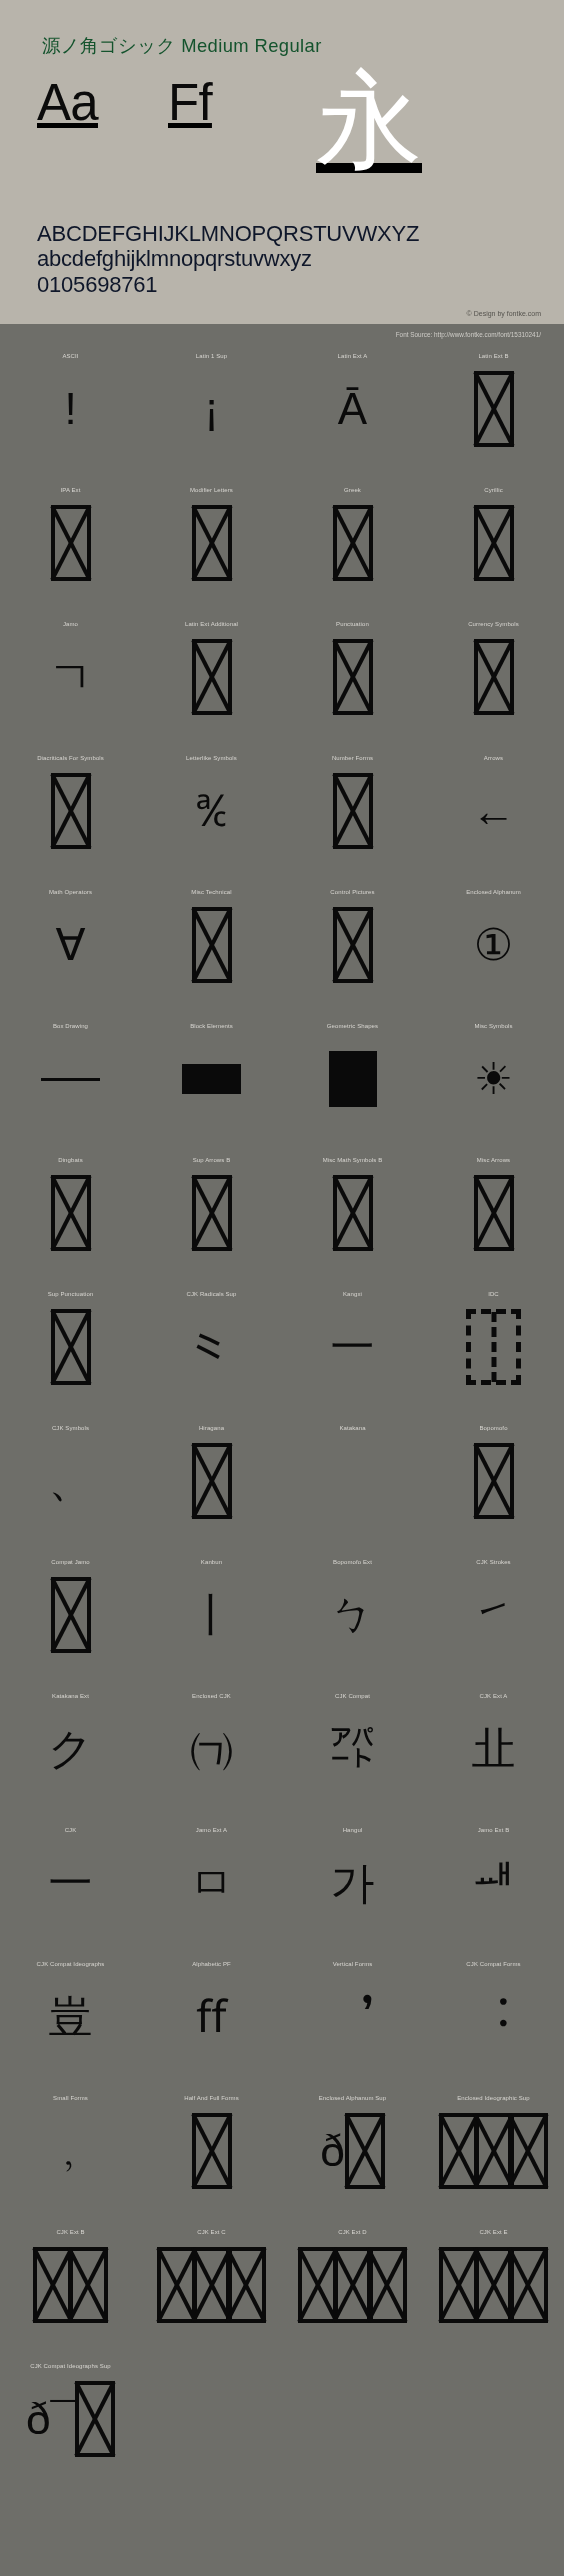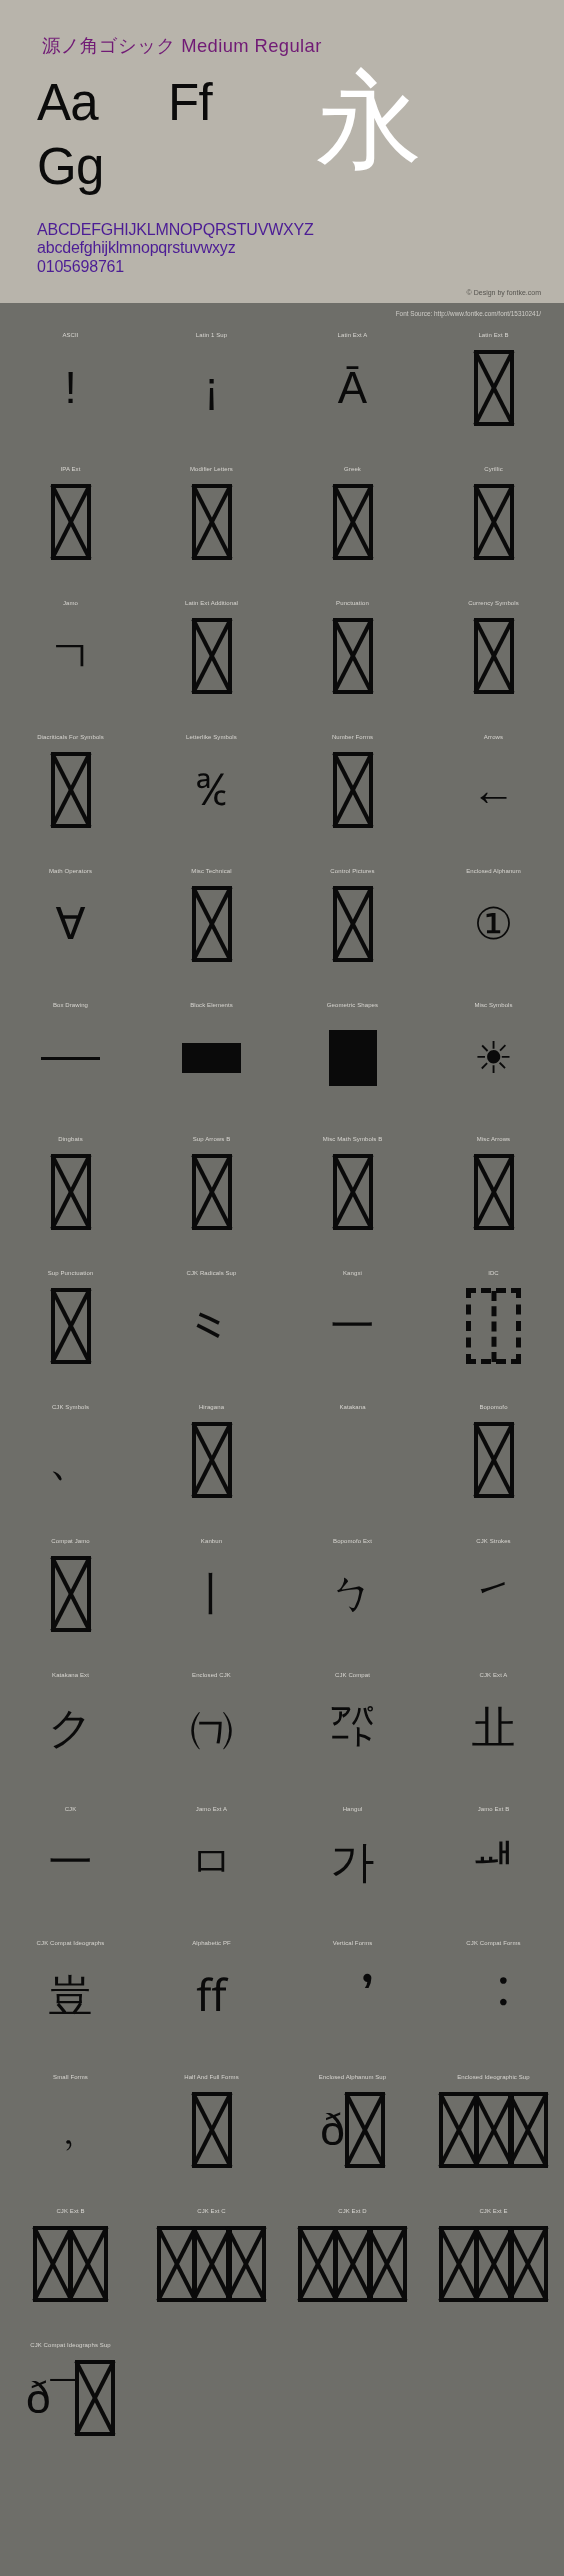--- a/index.html
+++ b/index.html
@@ -13,37 +13,38 @@
 
   
   .specimen {
     background:#b8b4ab;
     width:565px;
     padding:0 0 0 0;
     position:relative;
   }
   .spec-title {
     font-size:18.4px;
-    color:#701a75;
+    color:#14532d;
     font-weight:400;
     padding:35px 0 0 42px;
     letter-spacing:0.4px;
     line-height:1.2;
     white-space:nowrap;
   }
   .glyph-row {
     display:flex;
     align-items:flex-start;
     padding:20px 0 0 37px;
     height:155px;
   }
   .glyph-col {
     display:flex;
-    flex-direction:column;
+    flex-direction:row;
     justify-content:flex-start;
+    text-decoration:underline;
   }
   .gc1 { width:131px; }
   .gc2 { width:148px; }
   .gc3 { width:184px; }
   .glyph-big {
     font-size:51px;
     color:#0b0b0b;
     line-height:1.0;
     font-weight:400;
     letter-spacing:-0.7px;
@@ -54,22 +55,22 @@
     color:#ffffff;
     line-height:0.98;
     font-weight:500;
     margin-top:-8.5px;
   }
 
   .alpha-block {
     padding:8.5px 0 0 37px;
   }
   .alpha-line {
-    font-size:16px;
-    color:#4c1d95;
+    font-size:22px;
+    color:#0f172a;
     line-height:1.16;
     font-weight:500;
     letter-spacing:-0.2px;
     white-space:nowrap;
   }
   .credit {
     text-align:right;
     font-size:7px;
     color:#55534e;
     padding:12.7px 24px 7px 0;
@@ -166,21 +167,20 @@
 </head>
 <body>
 
 <div class="specimen">
 
   <div class="spec-title">源ノ角ゴシック Medium Regular</div>
 
   <div class="glyph-row">
     <div class="glyph-col gc1">
       <div class="glyph-big">Aa</div>
-      <div class="glyph-big second">Gg</div>
     </div>
     <div class="glyph-col gc2">
       <div class="glyph-big">Ff</div>
     </div>
     <div class="glyph-col gc3">
       <div class="glyph-cjk">永</div>
     </div>
   </div>
 
   <div class="alpha-block">

